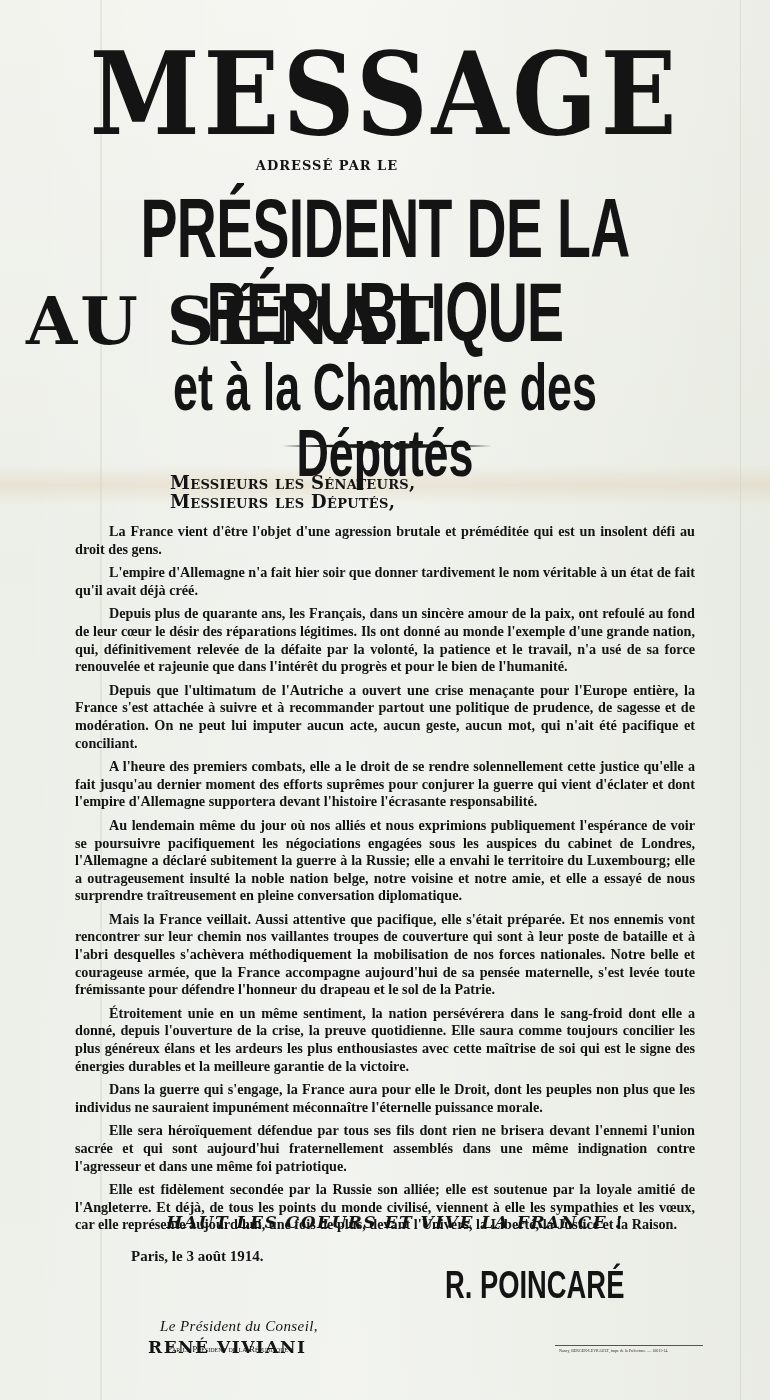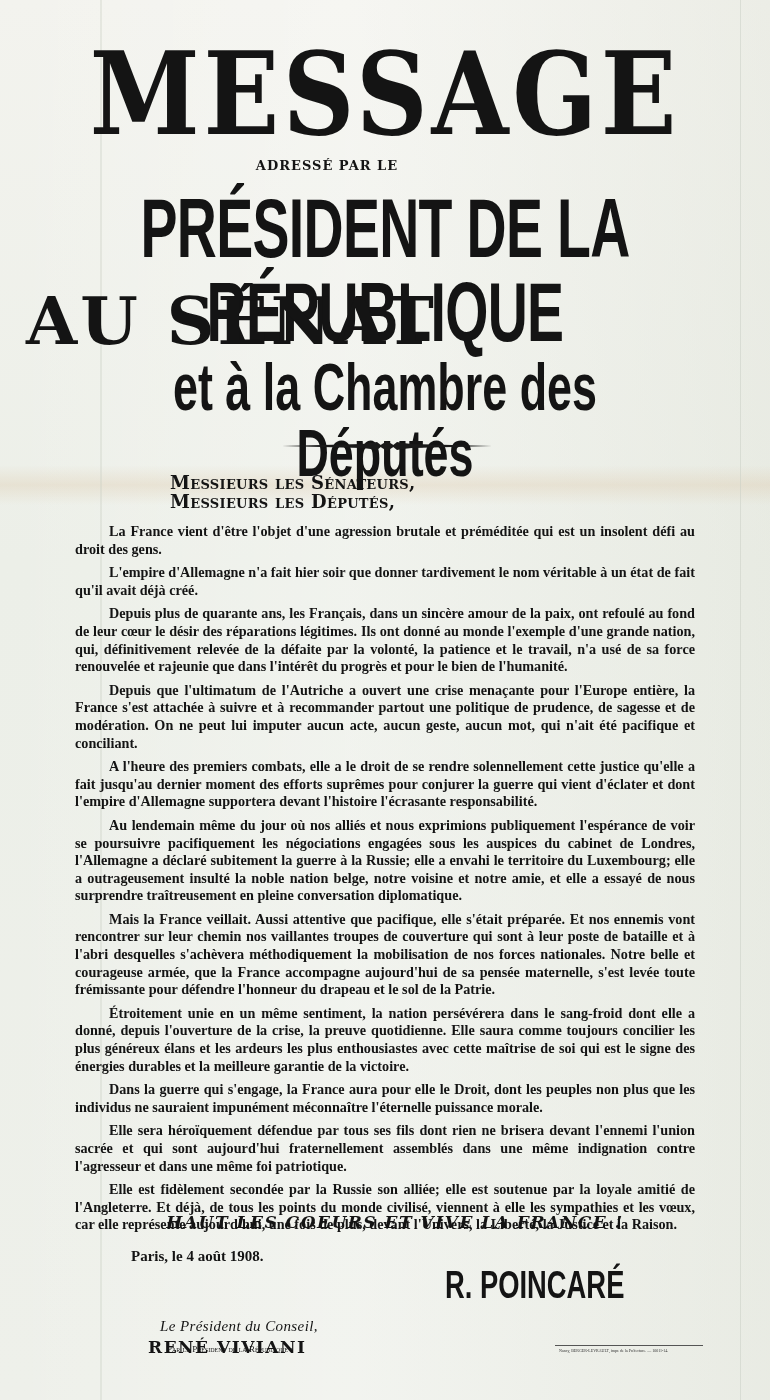--- a/index.html
+++ b/index.html
@@ -115,21 +115,21 @@
     <p>Au lendemain même du jour où nos alliés et nous exprimions publiquement l'espérance de voir se poursuivre pacifiquement les négociations engagées sous les auspices du cabinet de Londres, l'Allemagne a déclaré subitement la guerre à la Russie; elle a envahi le territoire du Luxembourg; elle a outrageusement insulté la noble nation belge, notre voisine et notre amie, et elle a essayé de nous surprendre traîtreusement en pleine conversation diplomatique.</p>
     <p>Mais la France veillait. Aussi attentive que pacifique, elle s'était préparée. Et nos ennemis vont rencontrer sur leur chemin nos vaillantes troupes de couverture qui sont à leur poste de bataille et à l'abri desquelles s'achèvera méthodiquement la mobilisation de nos forces nationales. Notre belle et courageuse armée, que la France accompagne aujourd'hui de sa pensée maternelle, s'est levée toute frémissante pour défendre l'honneur du drapeau et le sol de la Patrie.</p>
     <p>Étroitement unie en un même sentiment, la nation persévérera dans le sang-froid dont elle a donné, depuis l'ouverture de la crise, la preuve quotidienne. Elle saura comme toujours concilier les plus généreux élans et les ardeurs les plus enthousiastes avec cette maîtrise de soi qui est le signe des énergies durables et la meilleure garantie de la victoire.</p>
     <p>Dans la guerre qui s'engage, la France aura pour elle le Droit, dont les peuples non plus que les individus ne sauraient impunément méconnaître l'éternelle puissance morale.</p>
     <p>Elle sera héroïquement défendue par tous ses fils dont rien ne brisera devant l'ennemi l'union sacrée et qui sont aujourd'hui fraternellement assemblés dans une même indignation contre l'agresseur et dans une même foi patriotique.</p>
     <p>Elle est fidèlement secondée par la Russie son alliée; elle est soutenue par la loyale amitié de l'Angleterre. Et déjà, de tous les points du monde civilisé, viennent à elle les sympathies et les vœux, car elle représente aujourd'hui, une fois de plus, devant l'Univers, la Liberté, la Justice et la Raison.</p>
   </div>
 
 
   <div class="closing">HAUT LES COEURS ET VIVE LA FRANCE !</div>
-  <div class="date">Paris, le 4 août 1908.</div>
+  <div class="date">Paris, le 3 août 1914.</div>
   <div class="signature">R. POINCARÉ</div>
 
   <div class="par-le">Par le Président de la République :</div>
   <div class="conseil">Le Président du Conseil,</div>
   <div class="viviani">RENÉ VIVIANI</div>
 
   <div class="imprint-rule"></div>
   <div class="imprint">Nancy, BERGER-LEVRAULT, impr. de la Préfecture. — 10011-14.</div>
 </div>
 

